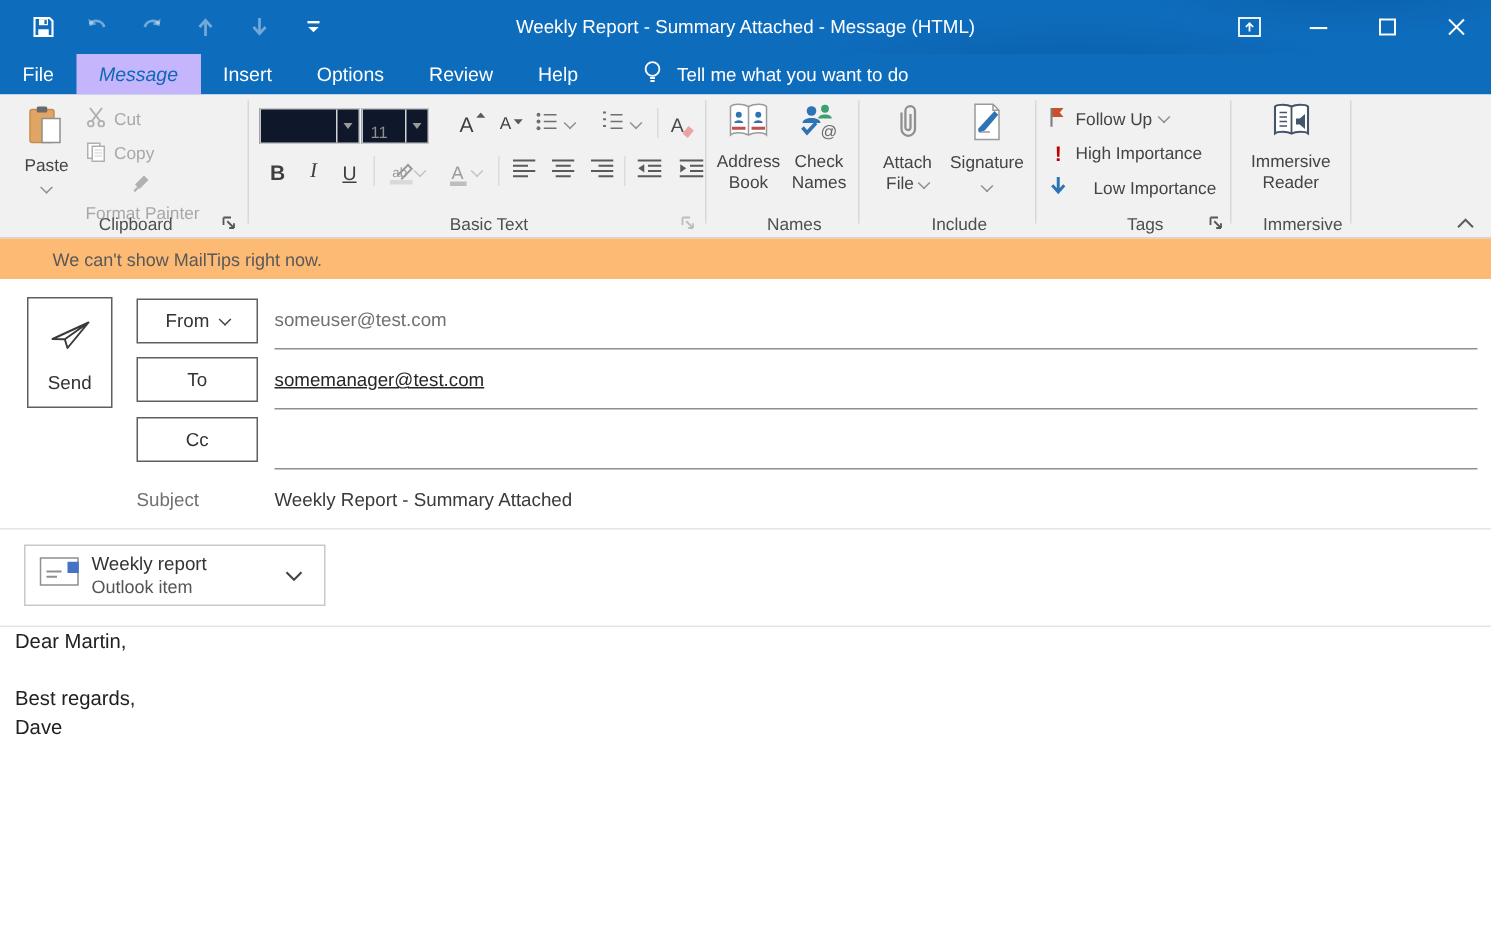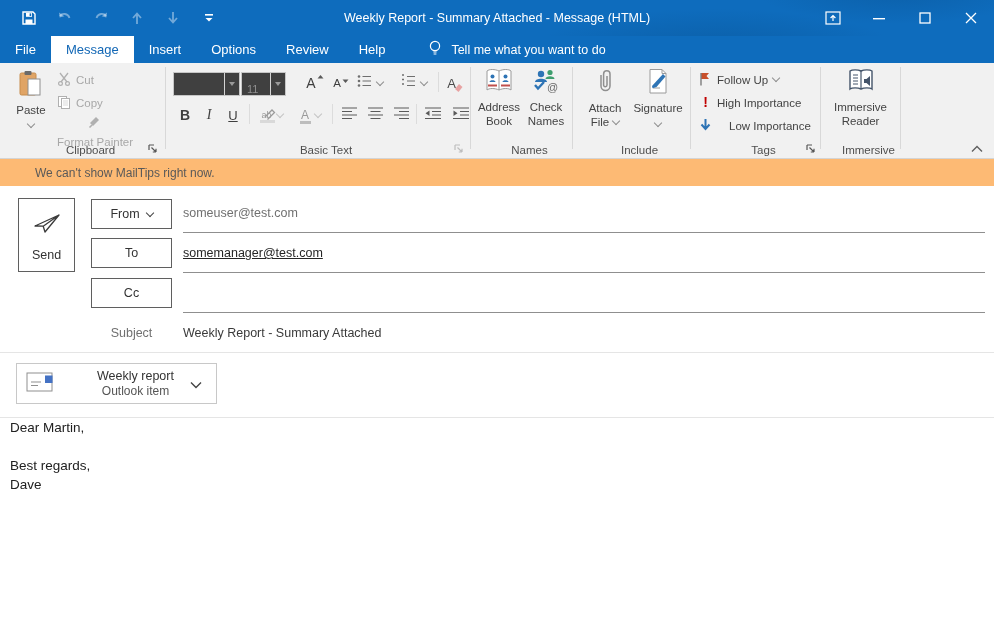--- a/index.html
+++ b/index.html
@@ -15,35 +15,35 @@
   .qat{position:absolute;left:16px;top:0;height:36px;display:flex;align-items:center;gap:10px;}
   .qat .qbtn{width:26px;height:26px;display:flex;align-items:center;justify-content:center;}
   .win-title{position:absolute;left:0;right:0;top:0;height:36px;display:flex;align-items:center;
     justify-content:center;color:#fff;font-size:12.5px;pointer-events:none;}
   .win-controls{position:absolute;right:0;top:0;height:36px;display:flex;align-items:stretch;}
   .wbtn{width:46px;display:flex;align-items:center;justify-content:center;}
 
   
   .tabbar{position:absolute;left:0;top:36px;width:994px;height:27px;background:#0e6cbd;display:flex;align-items:stretch;}
   .tab{display:flex;align-items:center;padding:0 15px;color:#fff;font-size:13px;}
-  .tab.selected{background:#ffffff;color:#1267b5;}
+  .tab.selected{background:#c4b5fd;color:#1267b5;font-style:italic;}
   .tellme{display:flex;align-items:center;gap:9px;color:#fff;font-size:12.5px;padding-left:28px;}
 
   
   .ribbon{position:absolute;left:0;top:63px;width:994px;height:95px;background:#f1f1f1;border-bottom:1px solid #d4d4d4;}
   .grp{position:absolute;top:0;height:95px;}
   .grp-label{position:absolute;left:0;right:0;bottom:2px;text-align:center;font-size:11.5px;color:#4f4f4f;padding-left:16px;}
   .vsep{position:absolute;top:4px;height:82px;width:1px;background:#d8d8d8;}
   .bigbtn{position:absolute;display:flex;flex-direction:column;align-items:center;font-size:11.5px;color:#444;text-align:center;line-height:14px;}
   .smallbtn{position:absolute;display:flex;align-items:center;gap:5px;font-size:11.5px;height:21px;}
   .disabled{color:#a8a8a8;}
   .launcher{position:absolute;width:13px;height:13px;display:flex;align-items:center;justify-content:center;}
   .chev{display:inline-block;width:5px;height:5px;border-right:1.4px solid currentColor;border-bottom:1.4px solid currentColor;transform:rotate(45deg);margin-top:-3px;}
   .chev-grey{color:#8f8f8f;}
-  .combo{position:absolute;height:22px;background:#404040;border:1px solid #c6c6c6;display:flex;align-items:flex-end;}
+  .combo{position:absolute;height:22px;background:#0f172a;border:1px solid #c6c6c6;display:flex;align-items:flex-end;}
   .combo .val{flex:1;padding-left:5px;font-size:11px;color:#8f8f8f;}
   .combo .dd{width:14px;height:100%;border-left:1px solid #d4d4d4;display:flex;align-items:center;justify-content:center;}
   .darr{width:0;height:0;border-left:3.5px solid transparent;border-right:3.5px solid transparent;border-top:4px solid #9a9a9a;}
   .fmtbtn{position:absolute;height:24px;display:flex;align-items:center;justify-content:center;color:#3f3f3f;}
   .bchar{font-weight:bold;font-size:14px;}
   .ichar{font-style:italic;font-family:"Liberation Serif",serif;font-size:14px;}
   .uchar{text-decoration:underline;font-size:13px;}
   .minisep{position:absolute;top:2px;height:20px;width:1px;background:#dcdcdc;}
 
   
@@ -56,21 +56,21 @@
   .send-btn{position:absolute;left:18px;top:198px;width:57px;height:74px;background:#fff;border:1px solid #5f5f5f;
     box-sizing:border-box;display:flex;flex-direction:column;align-items:center;justify-content:space-between;padding:12px 0 9px;}
   .send-btn .lbl{font-size:12.5px;color:#333;}
   .fline{position:absolute;left:183px;width:802px;height:1px;background:#8f8f8f;}
   .fval{position:absolute;left:183px;font-size:12.5px;}
   .sep-light{position:absolute;left:0;width:994px;height:1px;background:#e5e5e5;}
 
   
   .attach-card{position:absolute;left:16px;top:363px;width:201px;height:41px;border:1px solid #c8c8c8;background:#fff;
     box-sizing:border-box;display:flex;align-items:center;}
-  .attach-card .txt{flex:1;margin-left:22px;line-height:15px;text-align:center;}
+  .attach-card .txt{flex:1;margin-left:2px;line-height:15px;}
   .attach-card .t1{font-size:12.5px;color:#333;}
   .attach-card .t2{font-size:12px;color:#555;}
 
   
   .msg-body{position:absolute;left:0;top:418px;right:0;bottom:0;background:#fff;}
   .msg-body p{margin:0;padding:0 10px;font-size:13.5px;color:#212121;line-height:19px;}
   .p-greeting{padding-top:15px;}
   .p-para{margin-top:19px !important;}
   .p-closing{margin-top:19px !important;}
 </style>
@@ -492,21 +492,21 @@
     <span>To</span>
   </div>
   <div class="fval" style="top:246px;color:#262626;text-decoration:underline;">somemanager@test.com</div>
   <div class="fline" style="top:272px;"></div>
 
   <div class="field-btn" style="top:278px;">
     <span>Cc</span>
   </div>
   <div class="fline" style="top:312px;"></div>
 
-  <div class="abs" style="left:91px;top:326px;width:81px;text-align:center;font-size:12.5px;color:#707070;">Subject</div>
+  <div class="abs" style="left:91px;top:326px;width:81px;text-align:left;font-size:12.5px;color:#707070;">Subject</div>
   <div class="fval" style="top:326px;color:#3a3a3a;">Weekly Report - Summary Attached</div>
 
   <div class="sep-light" style="top:352px;"></div>
 
   <div class="attach-card">
     <span style="margin-left:9px;">
       <svg width="33" height="26" viewBox="0 0 33 26">
           <rect x="1" y="4" width="25" height="18" fill="#fff" stroke="#8f8f8f"></rect>
           <path d="M5 13 h10 M5 16.5 h7" stroke="#8f8f8f" stroke-width="1.2"></path>
           <rect x="19" y="6.5" width="7.5" height="7.5" fill="#4472c4"></rect>

